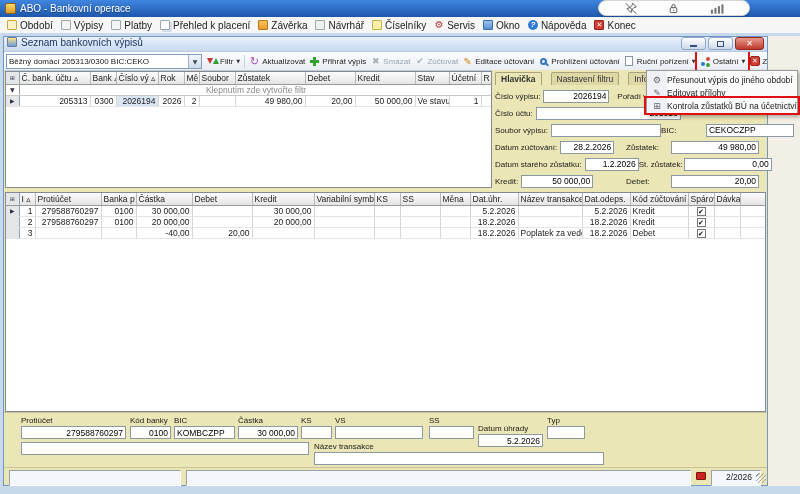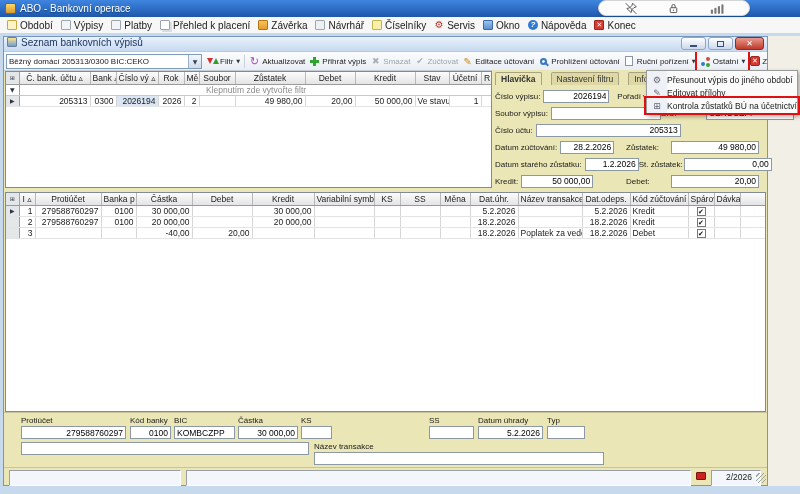--- a/index.html
+++ b/index.html
@@ -70,21 +70,21 @@
   .ic-dots{width:11px;height:11px;position:relative;display:inline-block}
   .ic-dots::before{content:"";position:absolute;width:4px;height:4px;border-radius:50%;background:#2e7dd1;left:1px;top:6px;box-shadow:5px -5px 0 #d14b3c,5px 1px 0 #36a336}
   .ic-xred{width:10px;height:10px;background:#d23c32;border:1px solid #9c241c;border-radius:2px;color:#fff;font-size:7px;line-height:9px;text-align:center;display:inline-block}
   .annotated{outline:2px solid #e01010;outline-offset:1px}
 
   
   .gridwrap{position:absolute;background:#fff;border:1px solid #828a94;overflow:hidden}
   #grid1wrap{left:1px;top:34px;width:487px;height:117px}
   #grid2wrap{left:1px;top:155px;width:761px;height:220px}
   table{border-collapse:collapse;table-layout:fixed;width:100%;font-size:8.5px}
-  th{background:linear-gradient(#fcfcfc,#e4e4e4);border-right:1px solid #b8b8b8;border-bottom:1px solid #9a9a9a;font-weight:normal;text-align:center;padding:0 2px;height:12px;white-space:nowrap;overflow:hidden;color:#222}
+  th{background:linear-gradient(#fcfcfc,#e4e4e4);border-right:1px solid #b8b8b8;border-bottom:1px solid #9a9a9a;font-weight:normal;text-align:left;padding:0 2px;height:12px;white-space:nowrap;overflow:hidden;color:#222}
   td{height:11px;padding:0 2px;border-right:1px solid #d6d6d6;border-bottom:1px solid #e4e4e4;white-space:nowrap;overflow:hidden;background:#fff}
   td:first-child,th:first-child{background:#e4e7ea;border-right:1px solid #9aa2ac;text-align:center;color:#334;font-size:6px;font-family:"DejaVu Sans",sans-serif}
   .frow th{background:#fff;border-bottom:1px solid #c9c9c9;height:10px}
   .fhint{color:#8a8a8a;text-align:center;font-size:8.5px}
   .fsel{font-size:5px;color:#888}
   .fcell{background:#dbe6f5}
   #grid1 td:nth-child(2),#grid1 td:nth-child(3),#grid1 td:nth-child(4),#grid1 td:nth-child(5),#grid1 td:nth-child(6),#grid1 td:nth-child(8),#grid1 td:nth-child(9),#grid1 td:nth-child(10),#grid1 td:nth-child(12){text-align:right}
   #grid2 td:nth-child(2),#grid2 td:nth-child(3),#grid2 td:nth-child(4),#grid2 td:nth-child(5),#grid2 td:nth-child(6),#grid2 td:nth-child(7),#grid2 td:nth-child(12),#grid2 td:nth-child(14){text-align:right}
   #grid2 td:nth-child(16){text-align:center}
   .cb{display:inline-block;width:9px;height:9px;border:1px solid #777;background:#fff;line-height:8px;font-size:7px;text-align:center;vertical-align:middle}
@@ -351,30 +351,30 @@
           <span class="dtab">Informace o dokladu</span>
         </div>
         <div class="dpr">
           <span class="dpl">Číslo výpisu:</span>
           <input class="r" style="width: 66px;" value="2026194">
           <span class="sp"></span>
           <span class="dpl2">Pořadí výpisu:</span>
           <input class="r dpi2" value="" style="">
         </div>
         <div class="dpr">
+          <span class="dpl">Číslo účtu:</span>
+          <input class="r" style="width: 145px;" value="205313">
+          <span class="sp"></span>
+        </div>
+        <div class="dpr">
           <span class="dpl">Soubor výpisu:</span>
           <input style="width: 110px;" value="">
           <span class="sp"></span>
           <span class="dpl2">BIC:</span>
           <input class="dpi2" value="CEKOCZPP" style="">
-        </div>
-        <div class="dpr">
-          <span class="dpl">Číslo účtu:</span>
-          <input class="r" style="width: 145px;" value="205313">
-          <span class="sp"></span>
         </div>
         <div class="dpr">
           <span class="dpl">Datum zúčtování:</span>
           <input class="r" style="width: 54px;" value="28.2.2026">
           <span class="sp"></span>
           <span class="dpl2">Zůstatek:</span>
           <input class="r dpi2" value="49 980,00" style="">
         </div>
         <div class="dpr">
           <span class="dpl">Datum starého zůstatku:</span>
@@ -515,25 +515,29 @@
           <input style="width: 61px;" value="KOMBCZPP">
         </div>
         <div class="ef" style="left:234px;top:3px">
           <label>Částka</label>
           <input class="r" style="width: 60px;" value="30 000,00">
         </div>
         <div class="ef" style="left:297px;top:3px">
           <label>KS</label>
           <input style="width: 31px;" value="">
         </div>
+        <div class="ef" style="left:331px;top:3px">
+          <label>VS</label>
+          <input style="width: 88px;" value="">
+        </div>
         <div class="ef" style="left:425px;top:3px">
           <label>SS</label>
           <input style="width: 45px;" value="">
         </div>
-        <div class="ef" style="left:474px;top:3px">
+        <div class="ef" style="left:474px;top:11px">
           <label>Datum úhrady</label>
           <input class="r" style="width: 65px;" value="5.2.2026">
         </div>
         <div class="ef" style="left:543px;top:3px">
           <label>Typ</label>
           <input style="width: 38px;" value="">
         </div>
         <div class="ef" style="left:17px;top:29px">
           <input style="width: 288px;" value="">
         </div>

